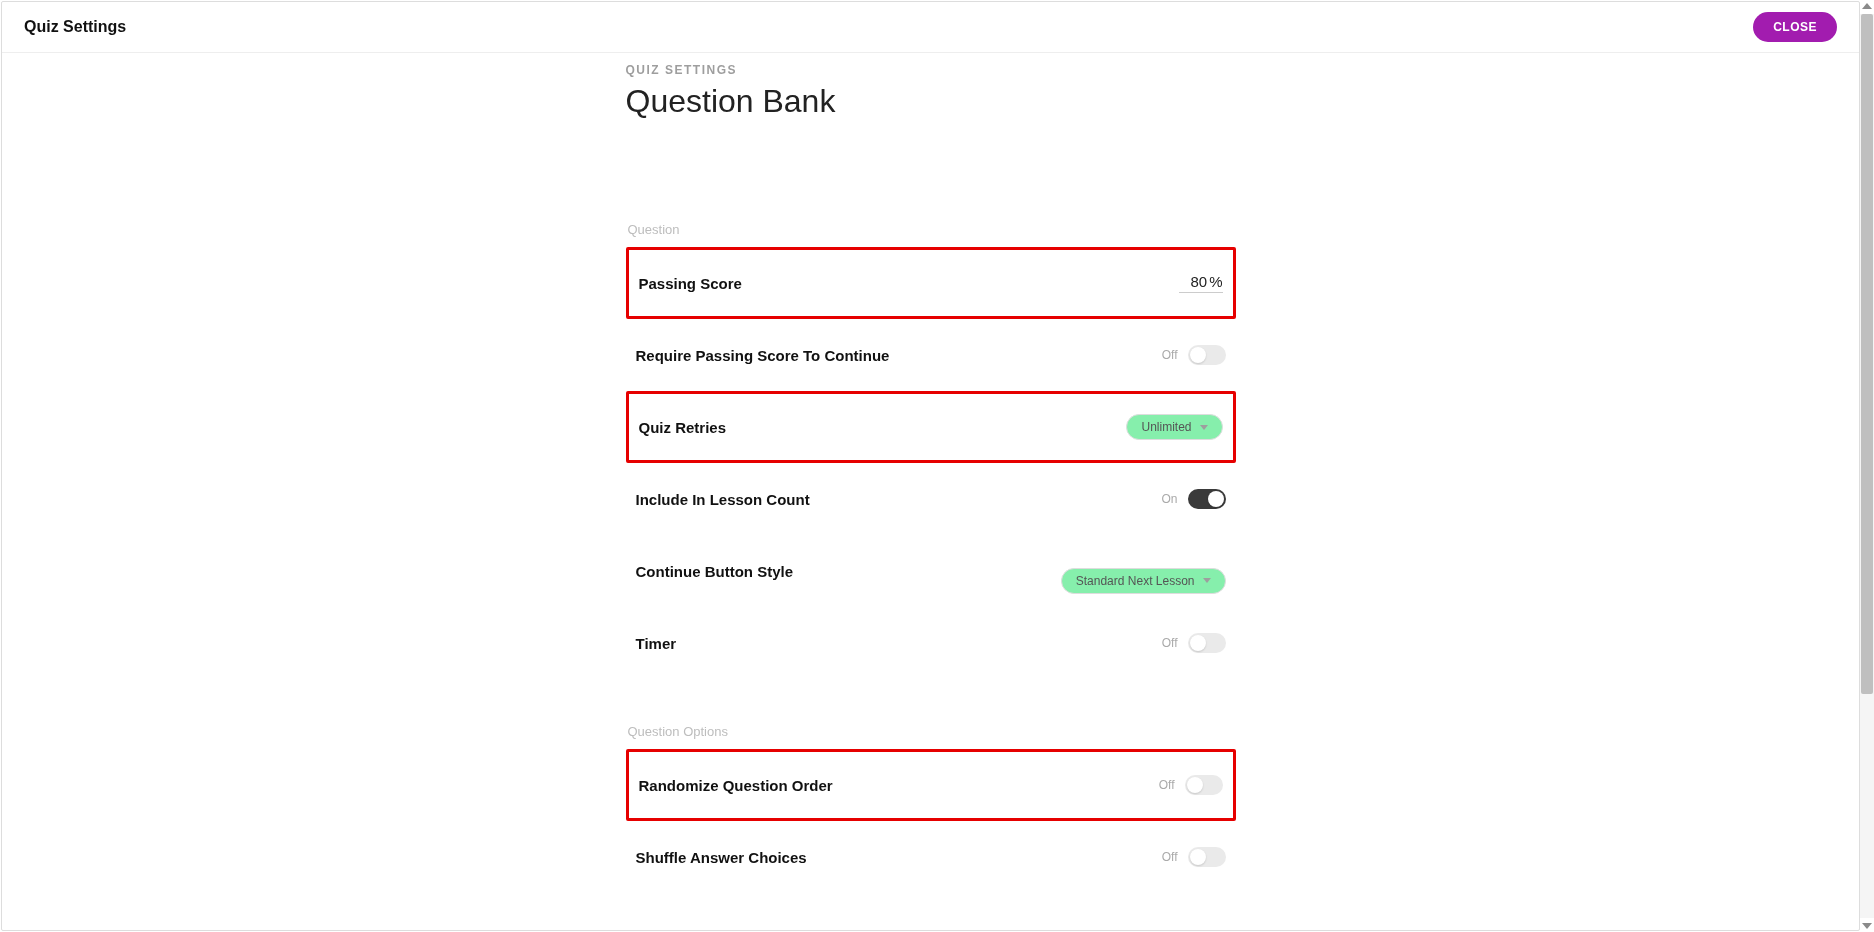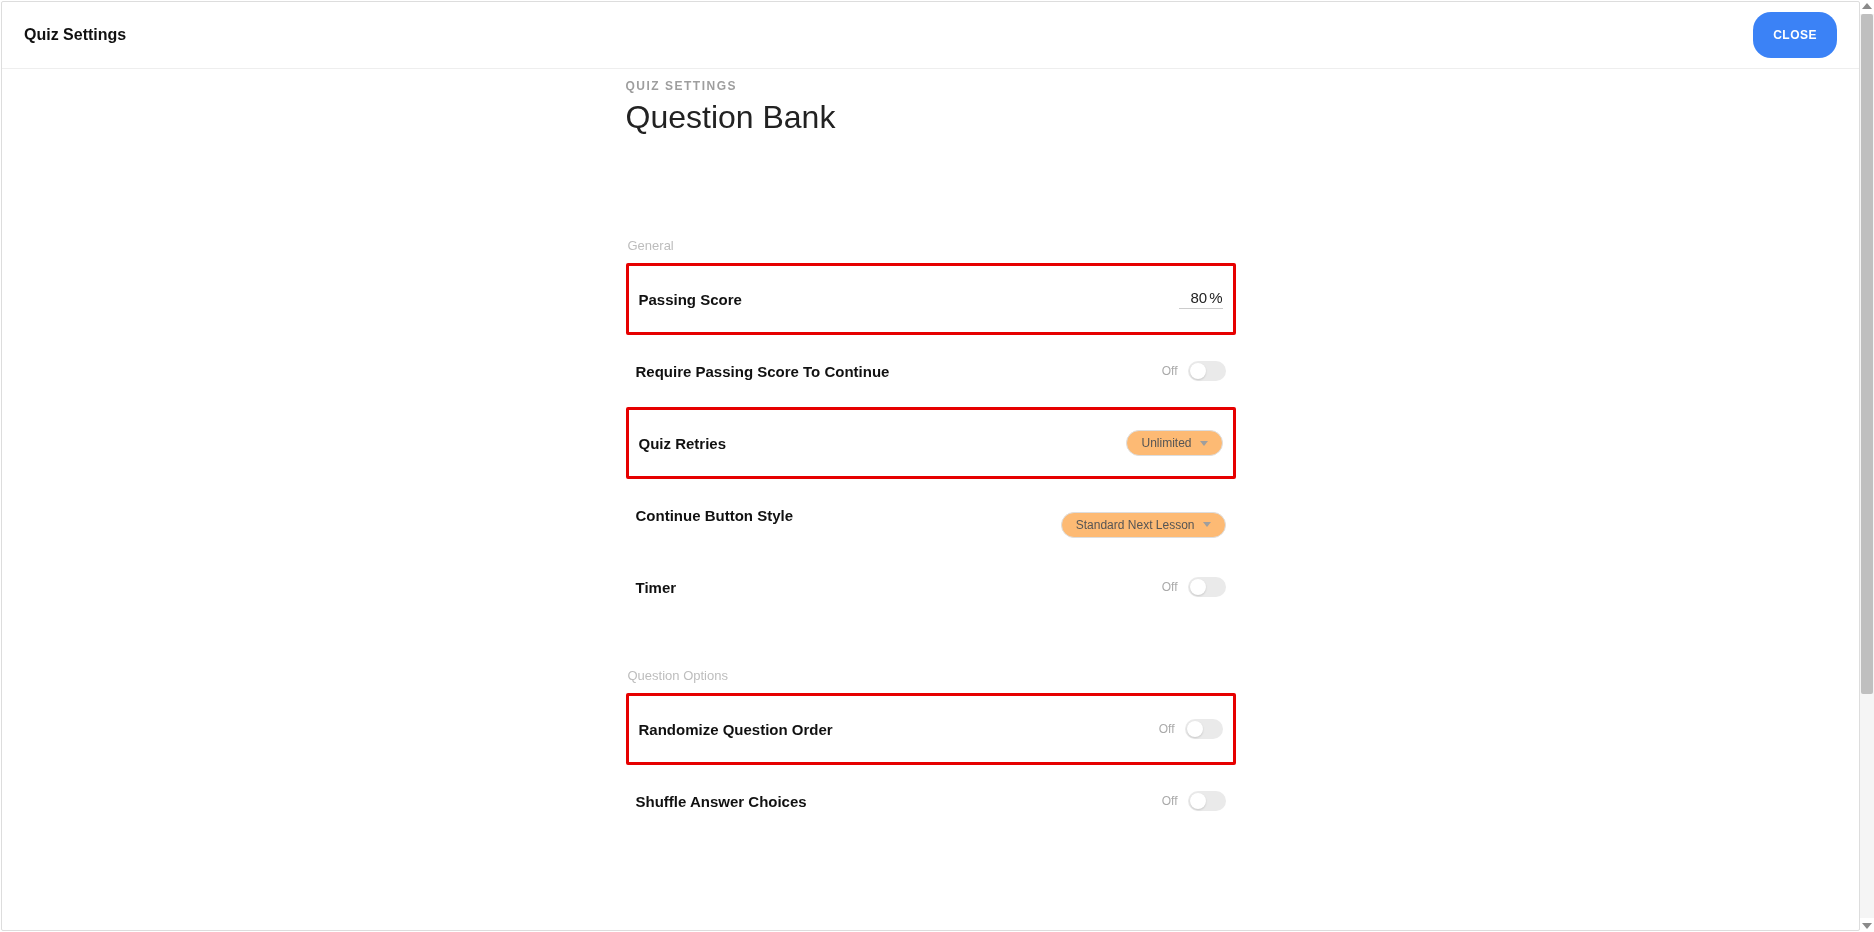--- a/index.html
+++ b/index.html
@@ -32,28 +32,28 @@
     align-items: center;
     padding: 10px 22px;
     border-bottom: 1px solid #eee;
   }
   .header-title {
     font-size: 16px;
     font-weight: 700;
     color: #111;
   }
   .close-btn {
-    background: #3b82f6;
+    background: #a21caf;
     color: #fff;
     border: none;
     border-radius: 18px;
     font-size: 12px;
     font-weight: 700;
     letter-spacing: 0.5px;
-    padding: 16px 20px;
+    padding: 8px 20px;
     cursor: pointer;
   }
   .content {
     padding: 10px 0 40px 0;
     position: relative;
   }
   .centered {
     width: 610px;
     margin: 0 auto;
   }
@@ -150,21 +150,21 @@
   }
   .dropdown {
     display: flex;
     align-items: center;
     justify-content: center;
     gap: 8px;
     border: 1px solid #ddd;
     border-radius: 14px;
     padding: 5px 14px;
     cursor: pointer;
-    background: #fdba74;
+    background: #86efac;
   }
   .dropdown-text {
     font-size: 12px;
     color: #555;
   }
   .chevron {
     width: 0;
     height: 0;
     border-left: 4px solid transparent;
     border-right: 4px solid transparent;
@@ -217,21 +217,21 @@
     <div class="header-title">Quiz Settings</div>
     <button class="close-btn">CLOSE</button>
   </div>
 
   <div class="content">
     <div class="centered">
 
       <div class="eyebrow">QUIZ SETTINGS</div>
       <div class="page-title">Question Bank</div>
 
-      <div class="section-label">General</div>
+      <div class="section-label">Question</div>
 
       <div class="row highlight">
         <div class="row-label">Passing Score</div>
         <div class="row-right">
           <div class="score-input-wrap">
             <span class="score-value">80</span>
             <span class="score-unit">%</span>
           </div>
         </div>
       </div>
@@ -249,20 +249,29 @@
       <div class="row highlight">
         <div class="row-label">Quiz Retries</div>
         <div class="row-right">
           <div class="dropdown">
             <span class="dropdown-text">Unlimited</span>
             <span class="chevron"></span>
           </div>
         </div>
       </div>
 
+      <div class="row">
+        <div class="row-label">Include In Lesson Count</div>
+        <div class="row-right">
+          <span class="toggle-status">On</span>
+          <div class="toggle on">
+            <div class="toggle-knob"></div>
+          </div>
+        </div>
+      </div>
 
       <div class="row">
         <div class="row-label">Continue Button Style</div>
         <div class="row-right">
           <div class="dropdown" style="min-width:145px;margin-top:19px;">
             <span class="dropdown-text">Standard Next Lesson</span>
             <span class="chevron"></span>
           </div>
         </div>
       </div>

